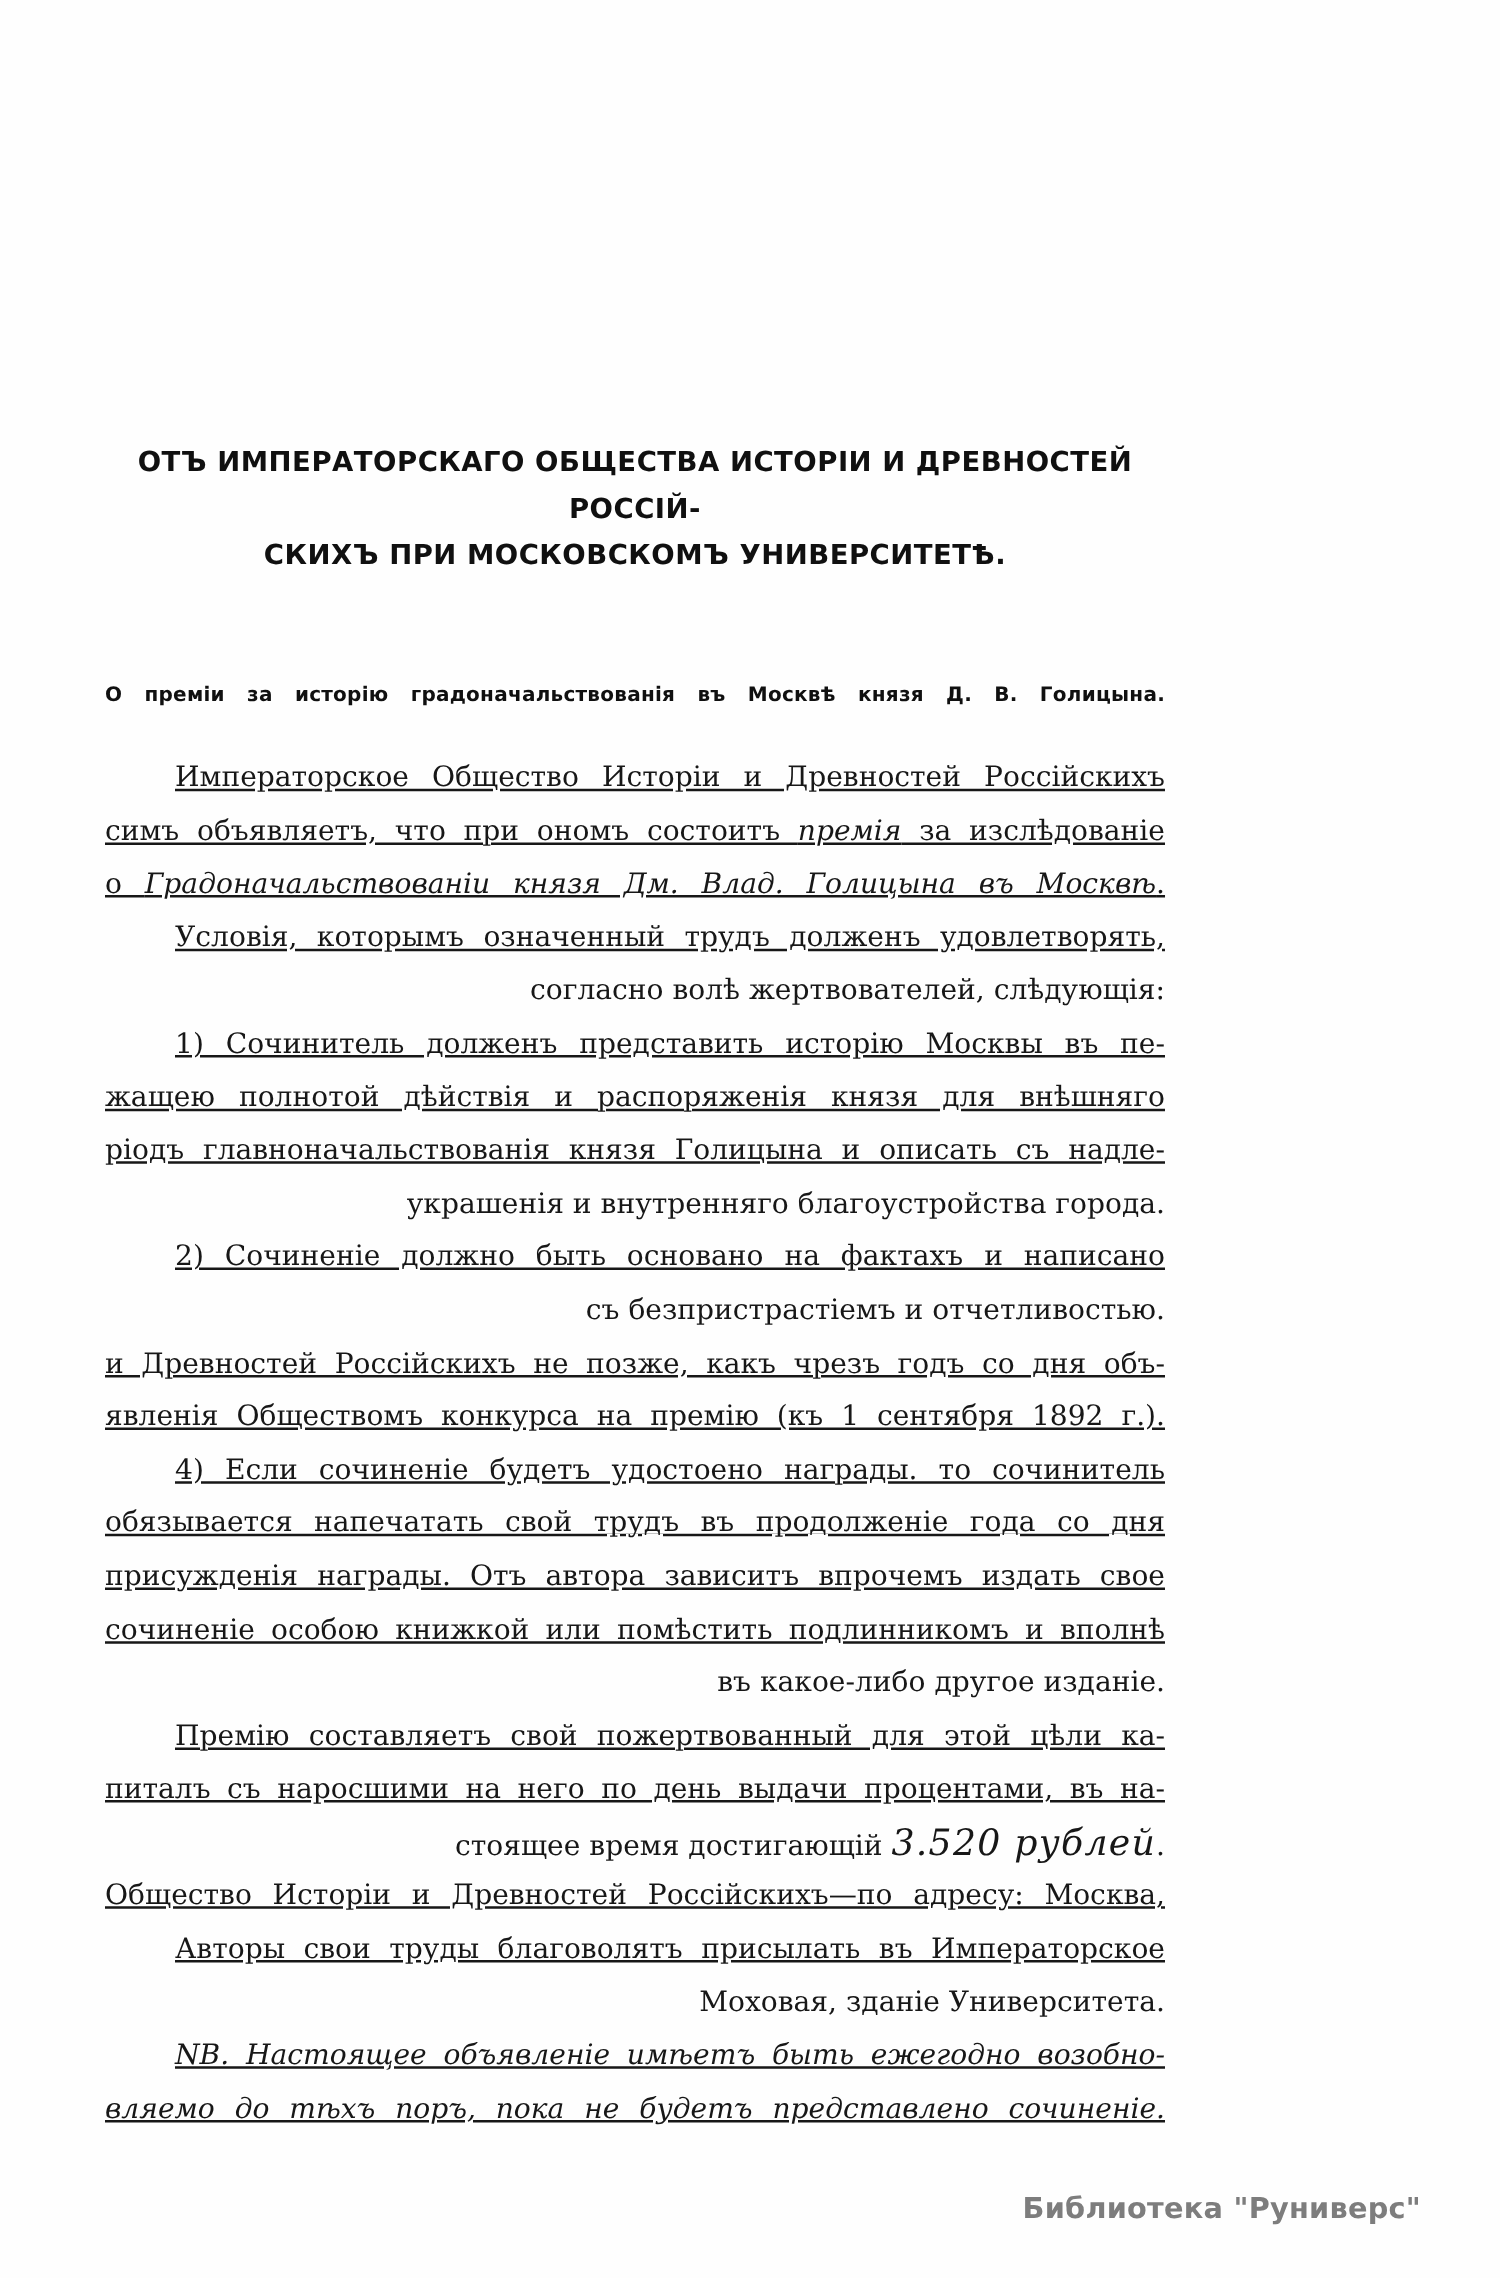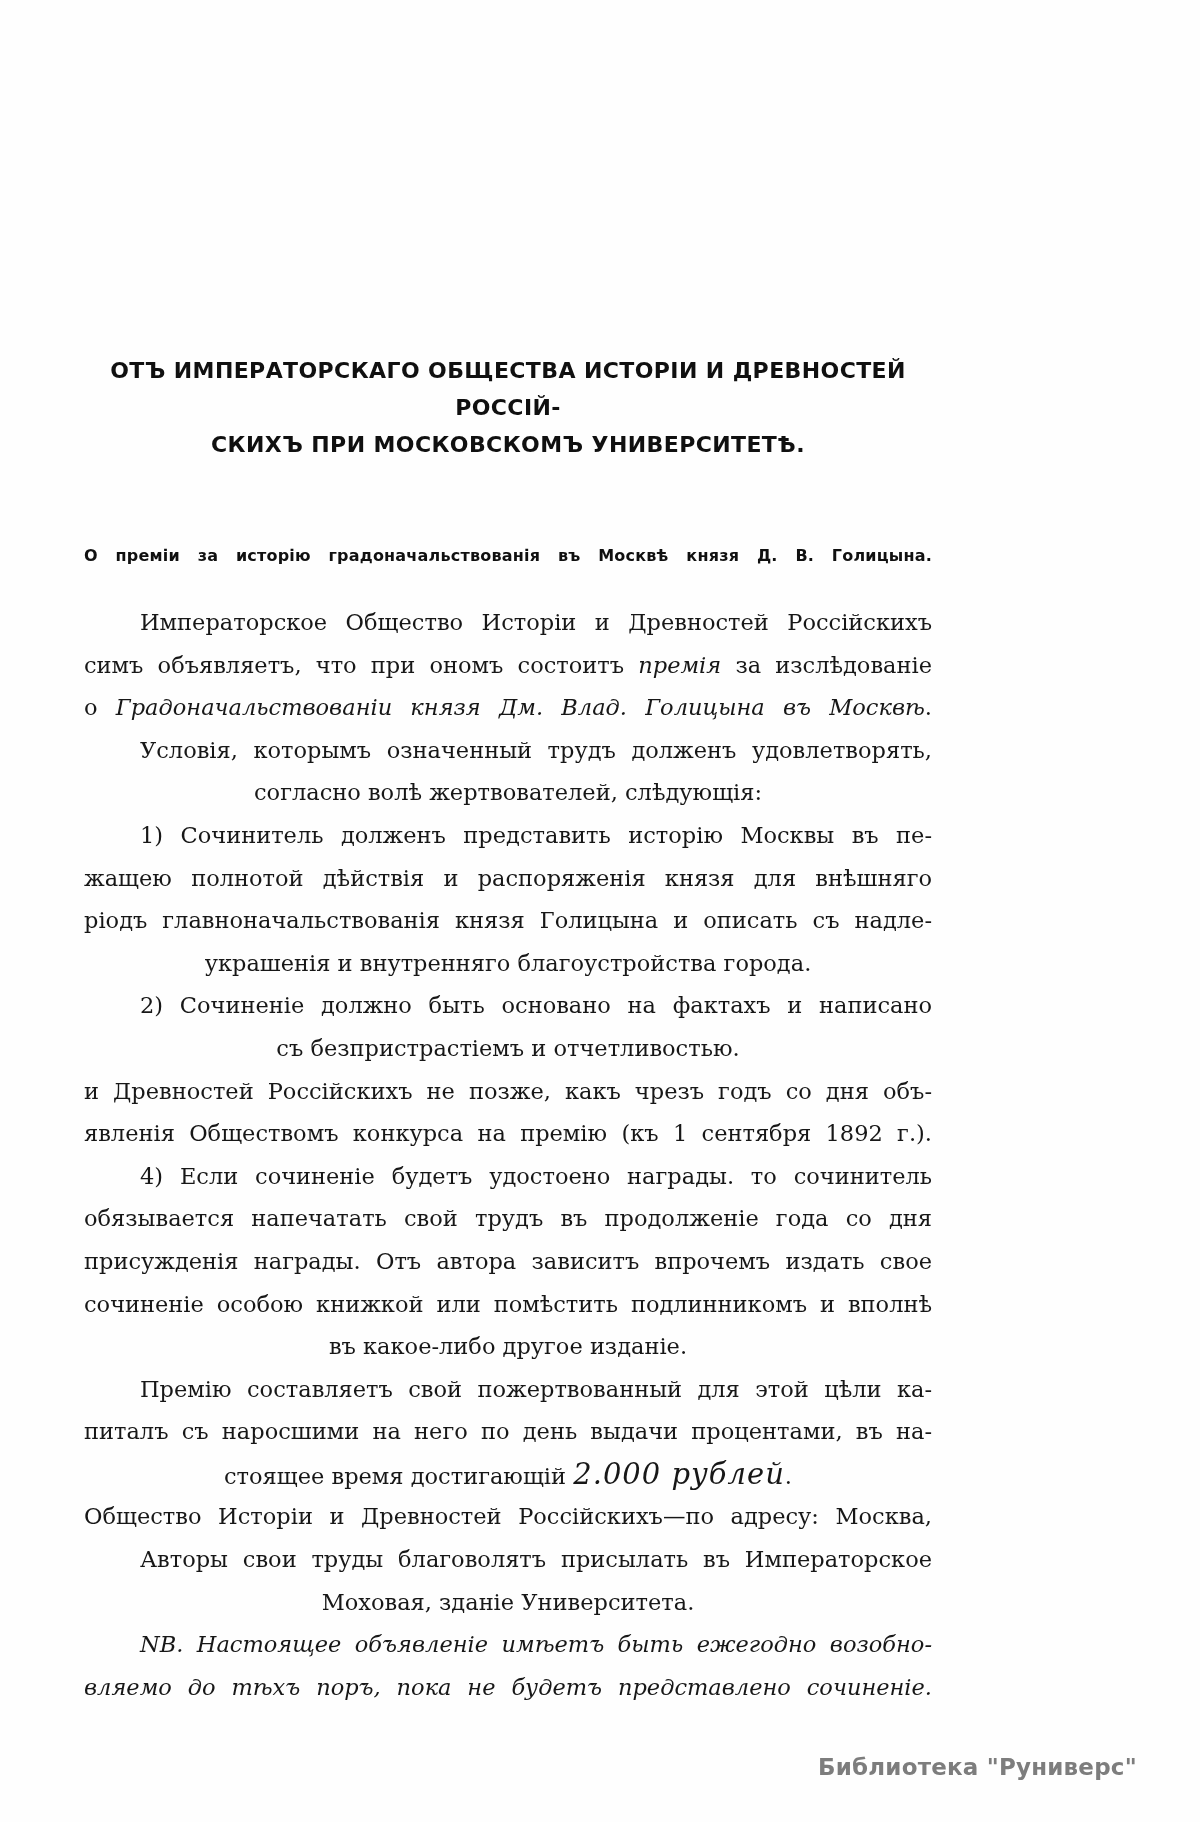--- a/index.html
+++ b/index.html
@@ -41,25 +41,26 @@
   }
   .doc-body {
     margin-top: 32px;
     font-size: 22.5px;
     color: #171717;
   }
   .line {
     height: 42.6px;
     line-height: 42.6px;
     white-space: normal;
-    text-align: center;
+    text-align: right;
   }
   .line.just {
     text-align: justify;
     text-align-last: justify;
+    text-decoration: underline;
   }
   .line.ind { text-indent: 56px; }
   .line .it { font-style: italic; margin-top: 14px; }
   .line .big { font-size: 29px; letter-spacing: 1px; }
   .watermark {
     position: absolute;
     left: 818px; top: 1754px;
     font-family: "DejaVu Sans", "Liberation Sans", sans-serif;
     font-weight: 700;
     font-size: 23px;
@@ -90,21 +91,21 @@
         <div class="line"><span>съ безпристрастіемъ и отчетливостью.</span></div>
         <div class="line just"><span>и Древностей Россійскихъ не позже, какъ чрезъ годъ со дня объ-</span></div>
         <div class="line just"><span>явленія Обществомъ конкурса на премію (къ 1 сентября 1892 г.).</span></div>
         <div class="line just ind"><span>4) Если сочиненіе будетъ удостоено награды. то сочинитель</span></div>
         <div class="line just"><span>обязывается напечатать свой трудъ въ продолженіе года со дня</span></div>
         <div class="line just"><span>присужденія награды. Отъ автора зависитъ впрочемъ издать свое</span></div>
         <div class="line just"><span>сочиненіе особою книжкой или помѣстить подлинникомъ и вполнѣ</span></div>
         <div class="line"><span>въ какое-либо другое изданіе.</span></div>
         <div class="line just ind"><span>Премію составляетъ свой пожертвованный для этой цѣли ка-</span></div>
         <div class="line just"><span>питалъ съ наросшими на него по день выдачи процентами, въ на-</span></div>
-        <div class="line"><span>стоящее время достигающій </span><span class="it big">2.000 рублей</span><span>.</span></div>
+        <div class="line"><span>стоящее время достигающій </span><span class="it big">3.520 рублей</span><span>.</span></div>
         <div class="line just"><span>Общество Исторіи и Древностей Россійскихъ—по адресу: Москва,</span></div>
         <div class="line just ind"><span>Авторы свои труды благоволятъ присылать въ Императорское</span></div>
         <div class="line"><span>Моховая, зданіе Университета.</span></div>
         <div class="line just ind"><span class="it">NB. Настоящее объявленіе имѣетъ быть ежегодно возобно-</span></div>
         <div class="line just"><span class="it">вляемо до тѣхъ поръ, пока не будетъ представлено сочиненіе.</span></div>
       </div>
   </div>
   <div class="watermark" style="color: rgb(125, 125, 125);">Библиотека "Руниверс"</div>
 </div>
 

